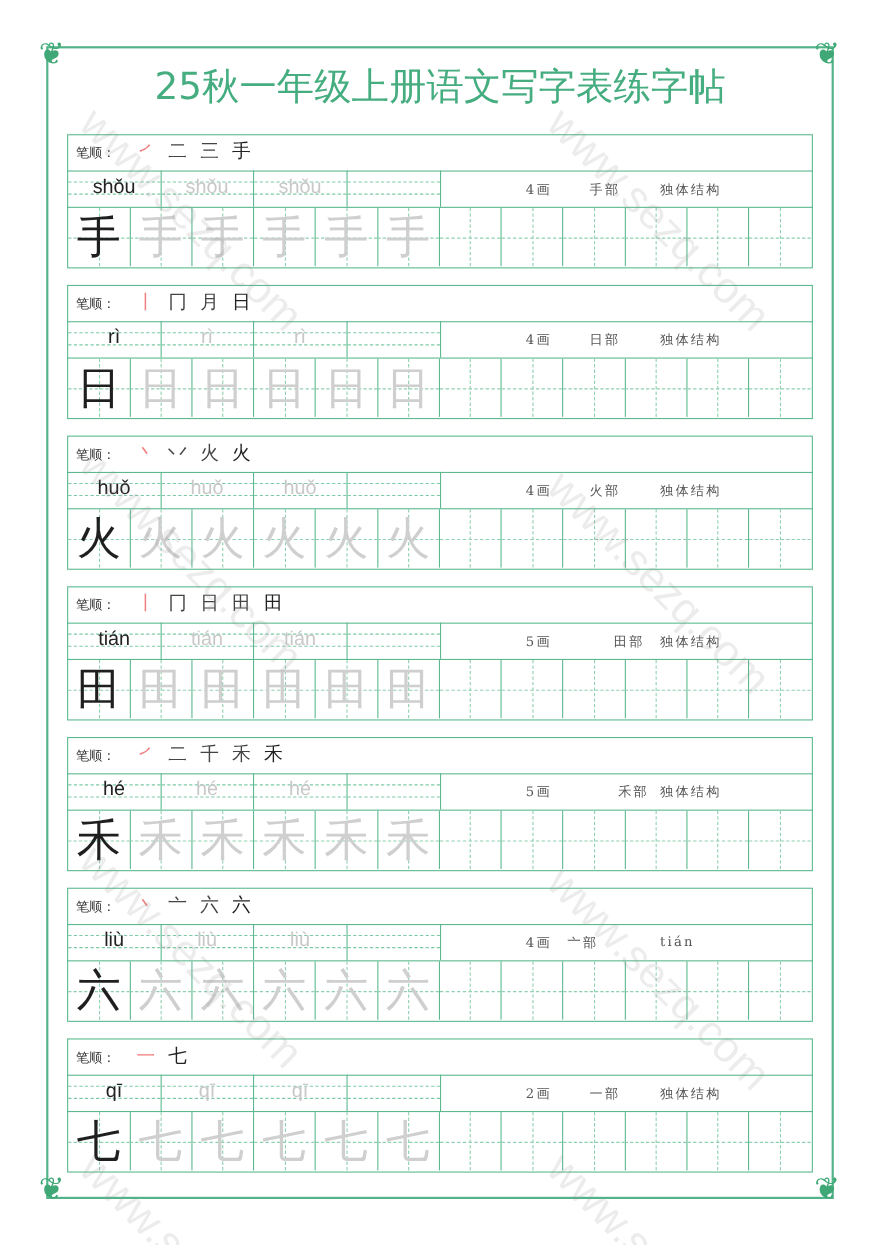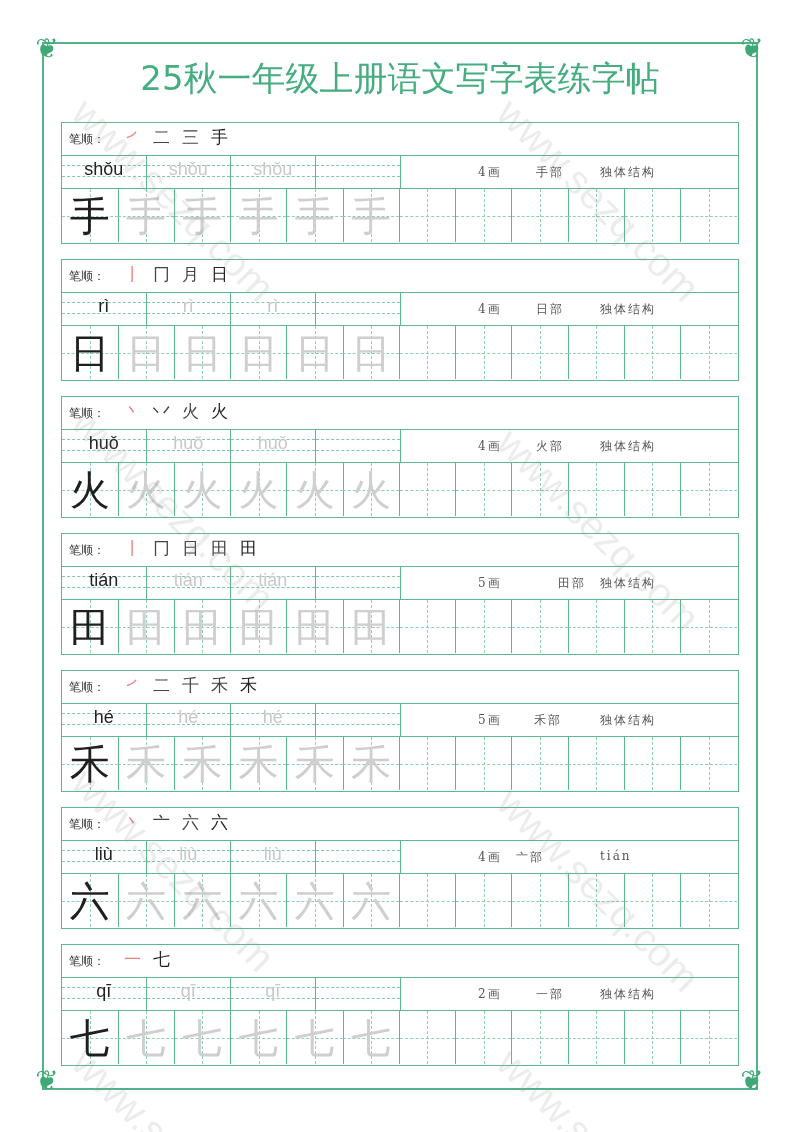--- a/index.html
+++ b/index.html
@@ -405,21 +405,21 @@
         <div class="py-cell" style="left:169px;width:84.5px">
           <div class="dl1"></div>
           <div class="dl2"></div>
           <div class="py-text light">hé</div>
         </div>
         <div class="py-cell" style="left:253.5px;width:85px">
           <div class="dl1"></div>
           <div class="dl2"></div>
         </div>
         <span class="info" style="left:416px">5画</span>
-        <span class="info" style="left:472px">禾部</span>
+        <span class="info" style="left:500px">禾部</span>
         <span class="info" style="left:538px">独体结构</span>
       </div>
       <div class="grid-row">
         <div class="gcell" style="left:0px">
           <div class="vh"></div>
           <div class="hh"></div>
           <div class="gchar dark">禾</div>
         </div>
         <div class="gcell" style="left:56.25px">
           <div class="vh"></div>

